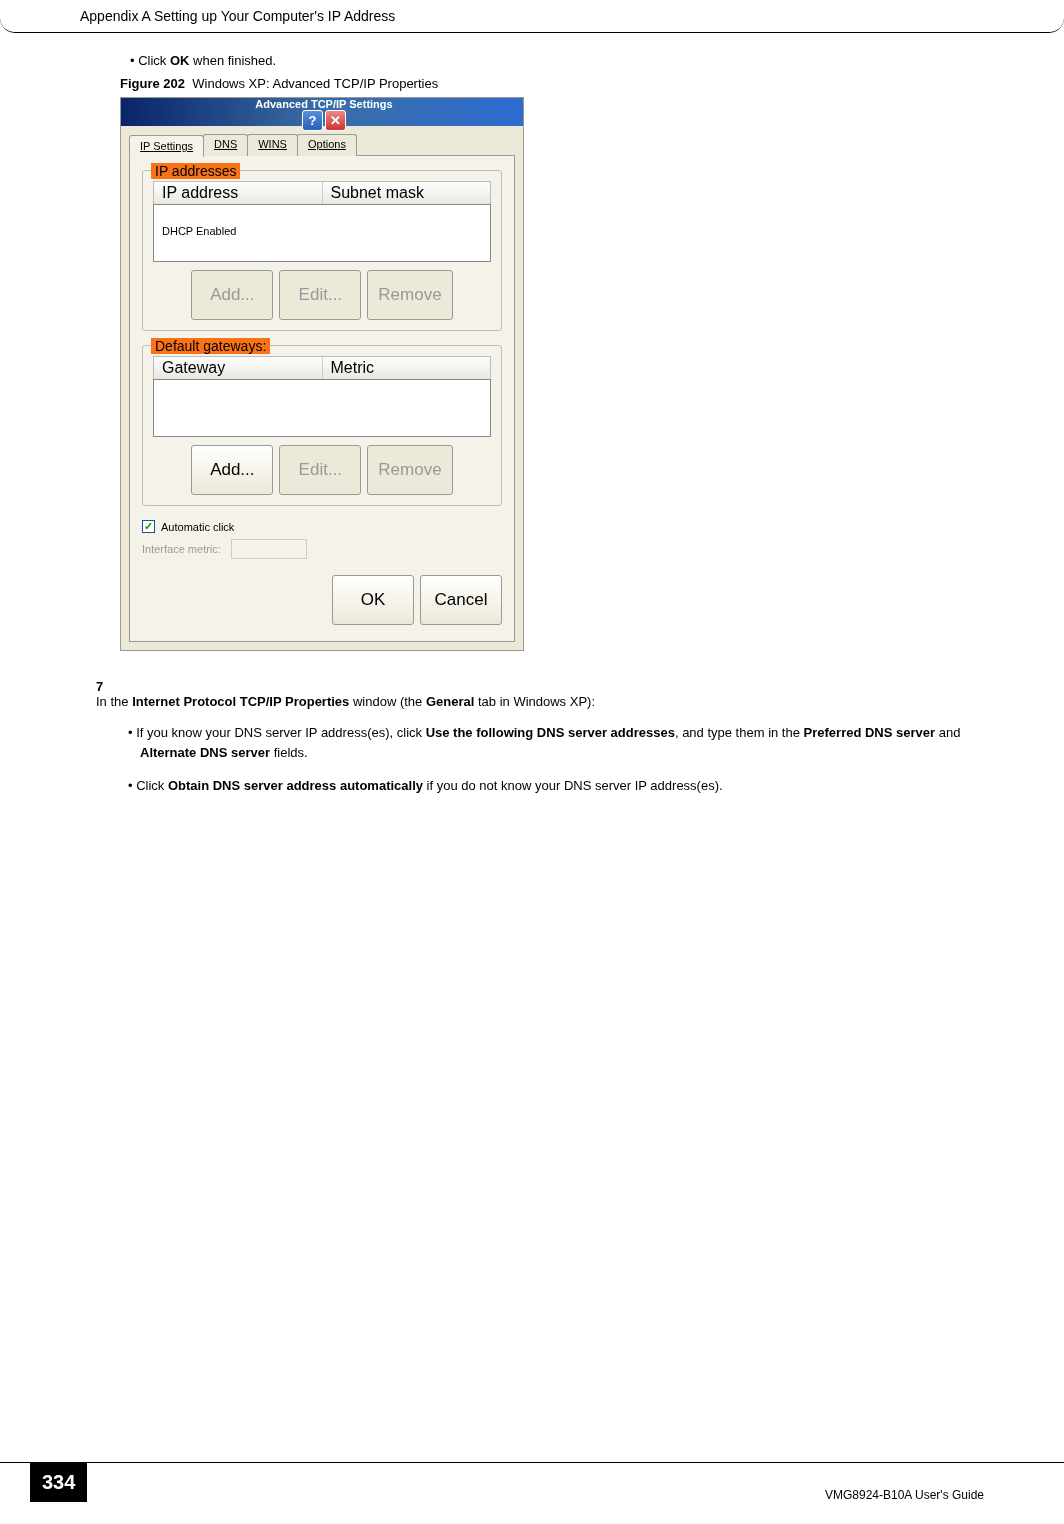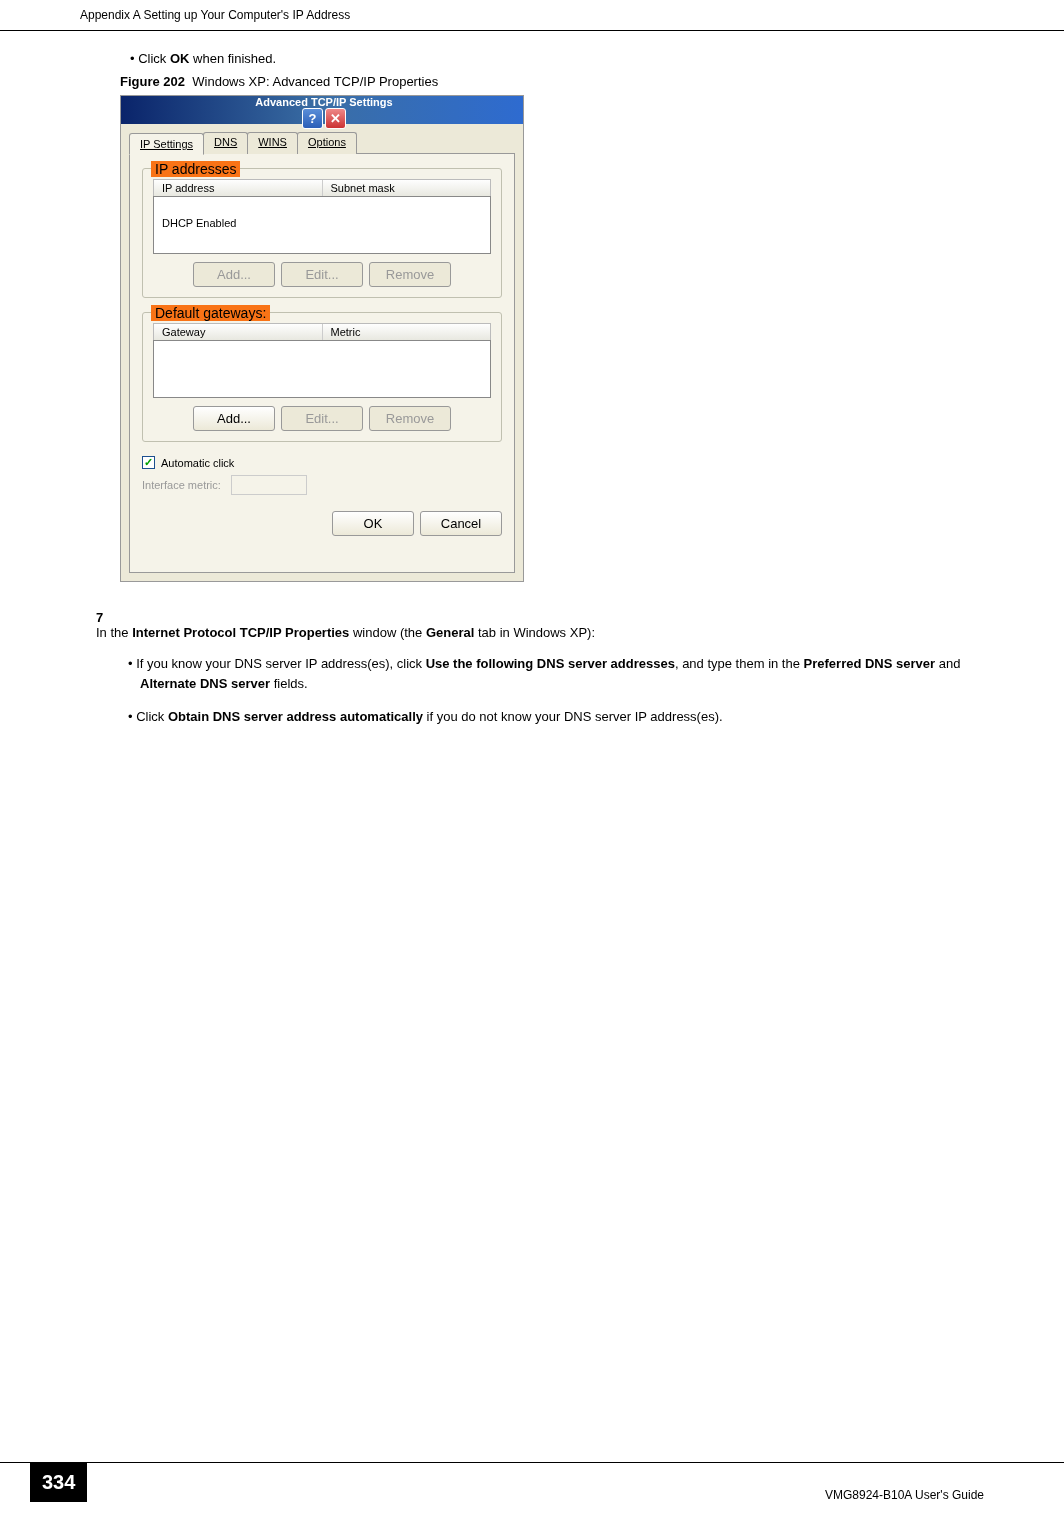--- a/index.html
+++ b/index.html
@@ -11,21 +11,22 @@
       font-family: Verdana, Arial, sans-serif;
       font-size: 13px;
       background: white;
       width: 1064px;
       height: 1524px;
       position: relative;
     }
     .page-header {
       border-bottom: 1px solid #000;
       padding: 8px 80px;
-      font-size: 12px;
+      font-size: 14px;
+      border-radius: 15px;
     }
     .content {
       padding: 20px 80px 0 120px;
     }
     .bullet-line {
       margin-left: 10px;
       margin-bottom: 8px;
     }
     .bullet-line::before {
       content: "• ";
@@ -137,46 +138,46 @@
       background: #ece9d8;
       display: flex;
       border: 1px solid #bbb;
       border-bottom: none;
     }
     .list-header-cell {
       flex: 1;
       border-right: 1px solid #ccc;
       padding: 2px 8px;
       background: linear-gradient(#fefefe, #e8e8e0);
-      font-size: 11px;
+      font-size: 16px;
     }
     .list-header-cell:last-child { border-right: none; }
     .list-body {
       border: 1px solid #888;
       background: white;
       height: 58px;
       overflow: auto;
     }
     .list-row {
       padding: 20px 8px;
       font-size: 11px;
     }
     .btn-row {
       display: flex;
       justify-content: center;
       gap: 6px;
       margin-top: 8px;
     }
     .xp-btn {
       min-width: 82px;
-      padding: 4px 10px;
+      padding: 14px 10px;
       border: 1px solid #999;
       border-radius: 3px;
       background: linear-gradient(#fff, #ece9d8);
-      font-size: 13px;
+      font-size: 17px;
       text-align: center;
     }
     .xp-btn.disabled {
       color: #999;
       background: #ece9d8;
     }
     .checkbox-row {
       display: flex;
       align-items: center;
       gap: 6px;

